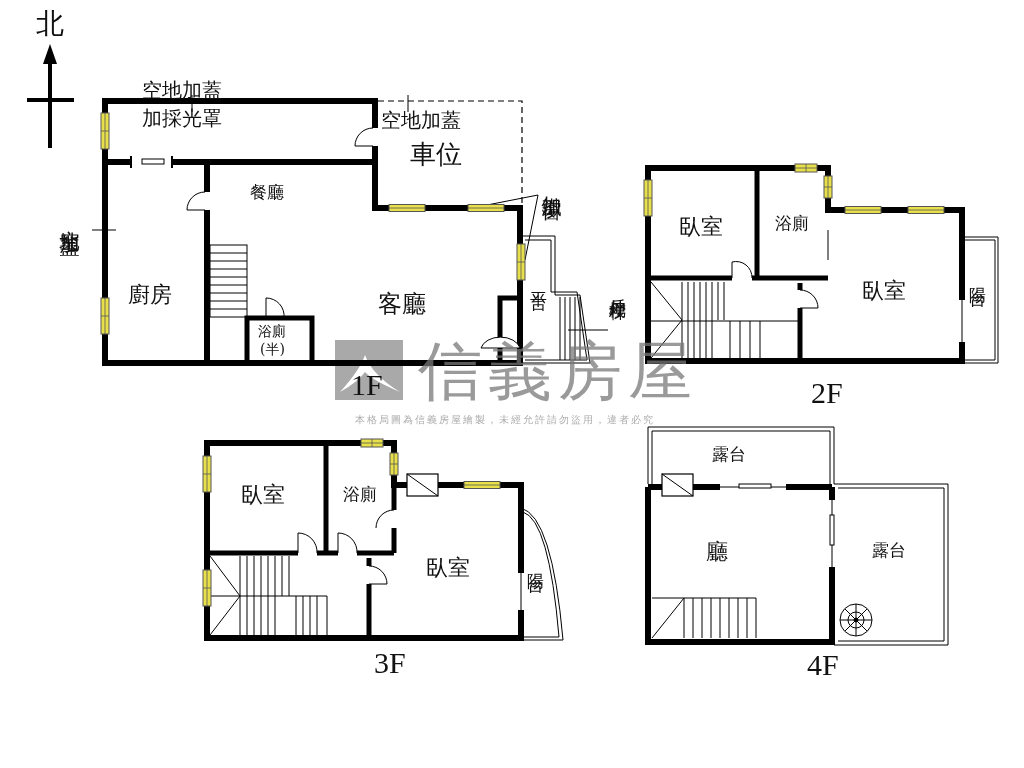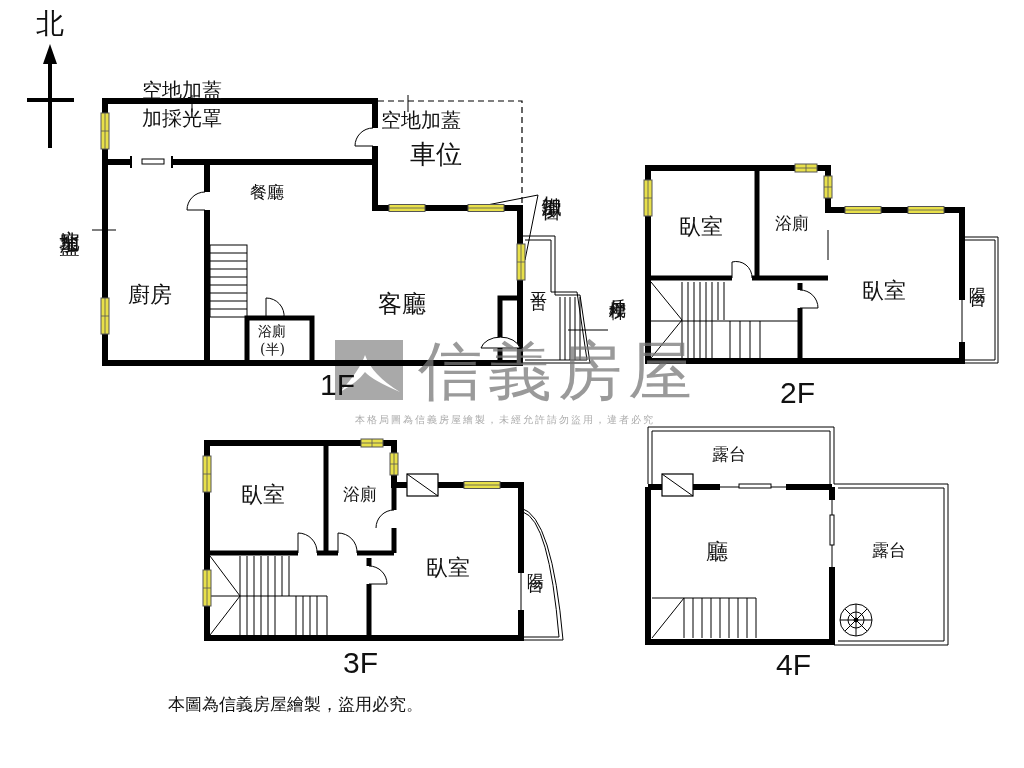--- a/index.html
+++ b/index.html
@@ -4,21 +4,21 @@
 <style>
   html, body { margin:0; padding:0; background:#ffffff; }
   body { width:1024px; height:768px; position:relative; overflow:hidden;
          font-family:"DejaVu Serif","Liberation Serif",serif; color:#111; }
   svg#plan { position:absolute; left:0; top:0; width:1024px; height:768px; }
   .lbl { position:absolute; font-family:"DejaVu Serif","Liberation Serif",serif; color:#111; white-space:nowrap; line-height:1; }
   .room { font-size:22px; }
   .room-sm { font-size:17px; }
   .note { font-size:20px;margin-top:44px; }
   .vert { writing-mode:vertical-rl; text-orientation:upright; letter-spacing:2px; }
-  .floor { font-size:30px; font-family:Liberation Sans, sans-serif; }
+  .floor { font-size:30px; font-family:Liberation Serif, serif;margin-left:31px; }
   .wm-text { position:absolute; font-family:Liberation Mono, monospace; color:rgba(120,120,120,0.75); font-size:64px; letter-spacing:6px; }
   .wm-sub { position:absolute; font-family:"DejaVu Sans","Liberation Sans",sans-serif; color:rgba(150,150,150,0.8); font-size:10px; letter-spacing:2px; }
   .disclaimer { position:absolute; left:168px; top:692px; width:700px; font-size:17px; line-height:24px; font-family:"DejaVu Serif","Liberation Serif",serif; }
   .disclaimer div { white-space:nowrap; }
 </style>
 </head>
 <body>
 
 <svg id="plan" viewBox="0 0 1024 768" xmlns="http://www.w3.org/2000/svg">
   <defs>
@@ -281,14 +281,13 @@
 <div class="lbl room" style="left:426px; top:557px;">臥室</div>
 <div class="lbl room-sm vert" style="left:527px; top:560px;">陽台</div>
 <div class="lbl floor" style="left:343px; top:648px;text-align:center;">3F</div>
 
 <div class="lbl room-sm" style="left:712px; top:446px;">露台</div>
 <div class="lbl room" style="left:706px; top:541px;">廳</div>
 <div class="lbl room-sm" style="left:872px; top:542px;">露台</div>
 <div class="lbl floor" style="left:776px; top:650px;">4F</div>
 
 <div class="disclaimer">
-  <div>本圖為信義房屋繪製，盜用必究。</div>
 </div>
 
 </body></html>

